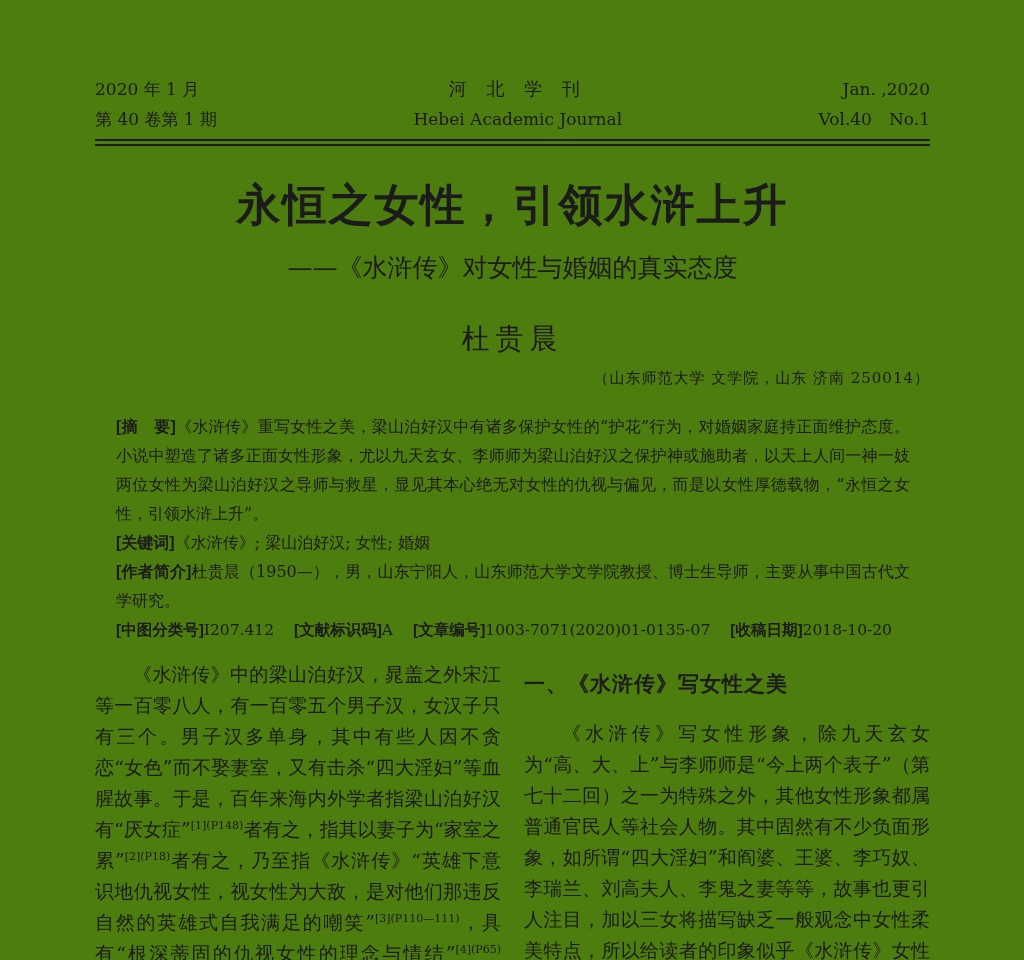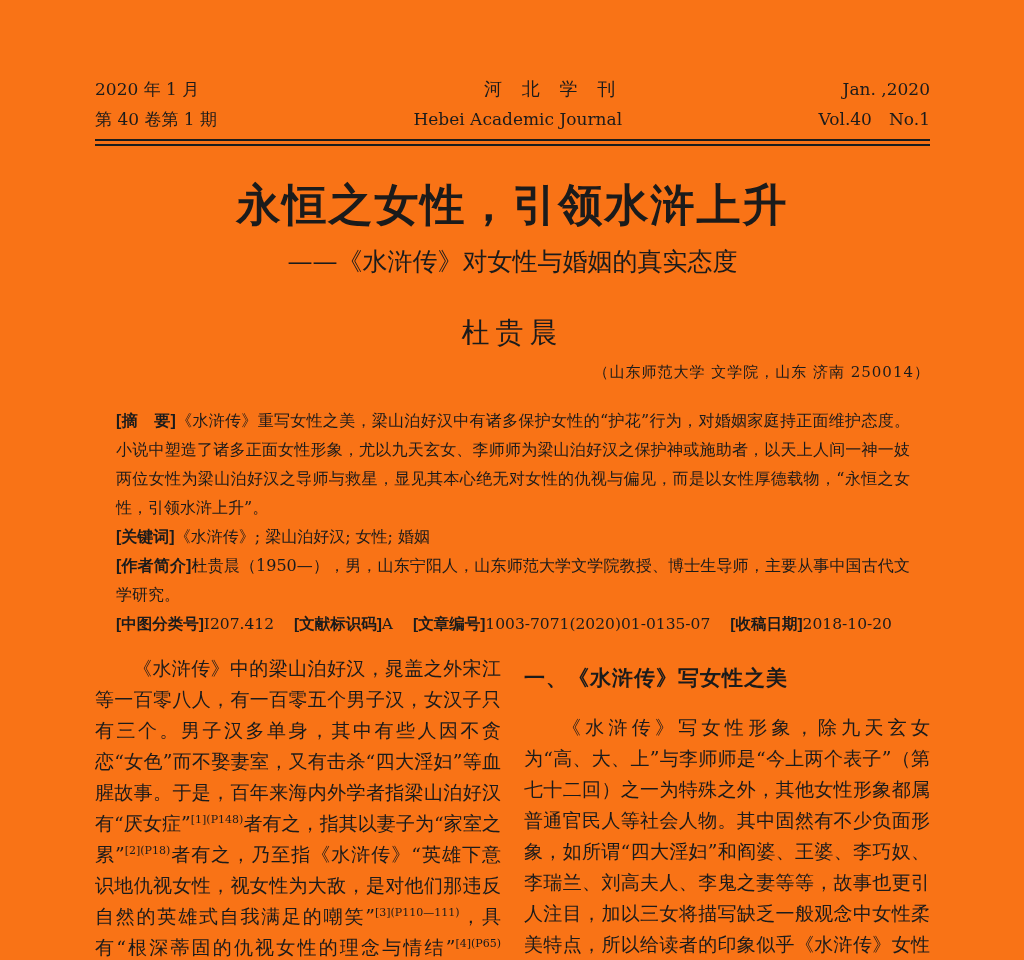--- a/index.html
+++ b/index.html
@@ -6,43 +6,43 @@
   html,body { background:#ffffff; }
   body {
     width:1024px; height:960px; overflow:hidden;
     font-family:"DejaVu Serif","Liberation Serif",serif;
     color:#1b1b1b;
   }
   .page {
     width:1024px; height:960px;
     padding:74px 94px 0 95px;
     overflow:hidden;
-    background:#f97316;
+    background:#4d7c0f;
   }
   
   .journal-header {
     display:flex; justify-content:space-between; align-items:flex-start;
     font-size:17px; line-height:30px;
   }
   .jh-left { text-align:left; }
-  .jh-center { text-align:right; }
+  .jh-center { text-align:center; }
   .jh-center .cn { letter-spacing:7px; font-size:18px; }
   .jh-right { text-align:right; }
   .double-rule {
     margin-top:5px; height:7px;
     border-top:2px solid #1d1d1d;
     border-bottom:2px solid #1d1d1d;
   }
   
   .article-title {
     margin-top:30px; text-align:center;
     font-size:44px; font-weight:600; letter-spacing:2px;
   }
   .article-subtitle {
-    margin-top:10px; text-align:center;
+    margin-top:16px; text-align:center;
     font-size:25px; font-weight:400;
   }
   .author {
     margin-top:36px; text-align:center;
     font-size:28px; letter-spacing:6px;
   }
   .affiliation {
     margin-top:11px; text-align:right;
     font-size:15px; letter-spacing:1px;
   }

